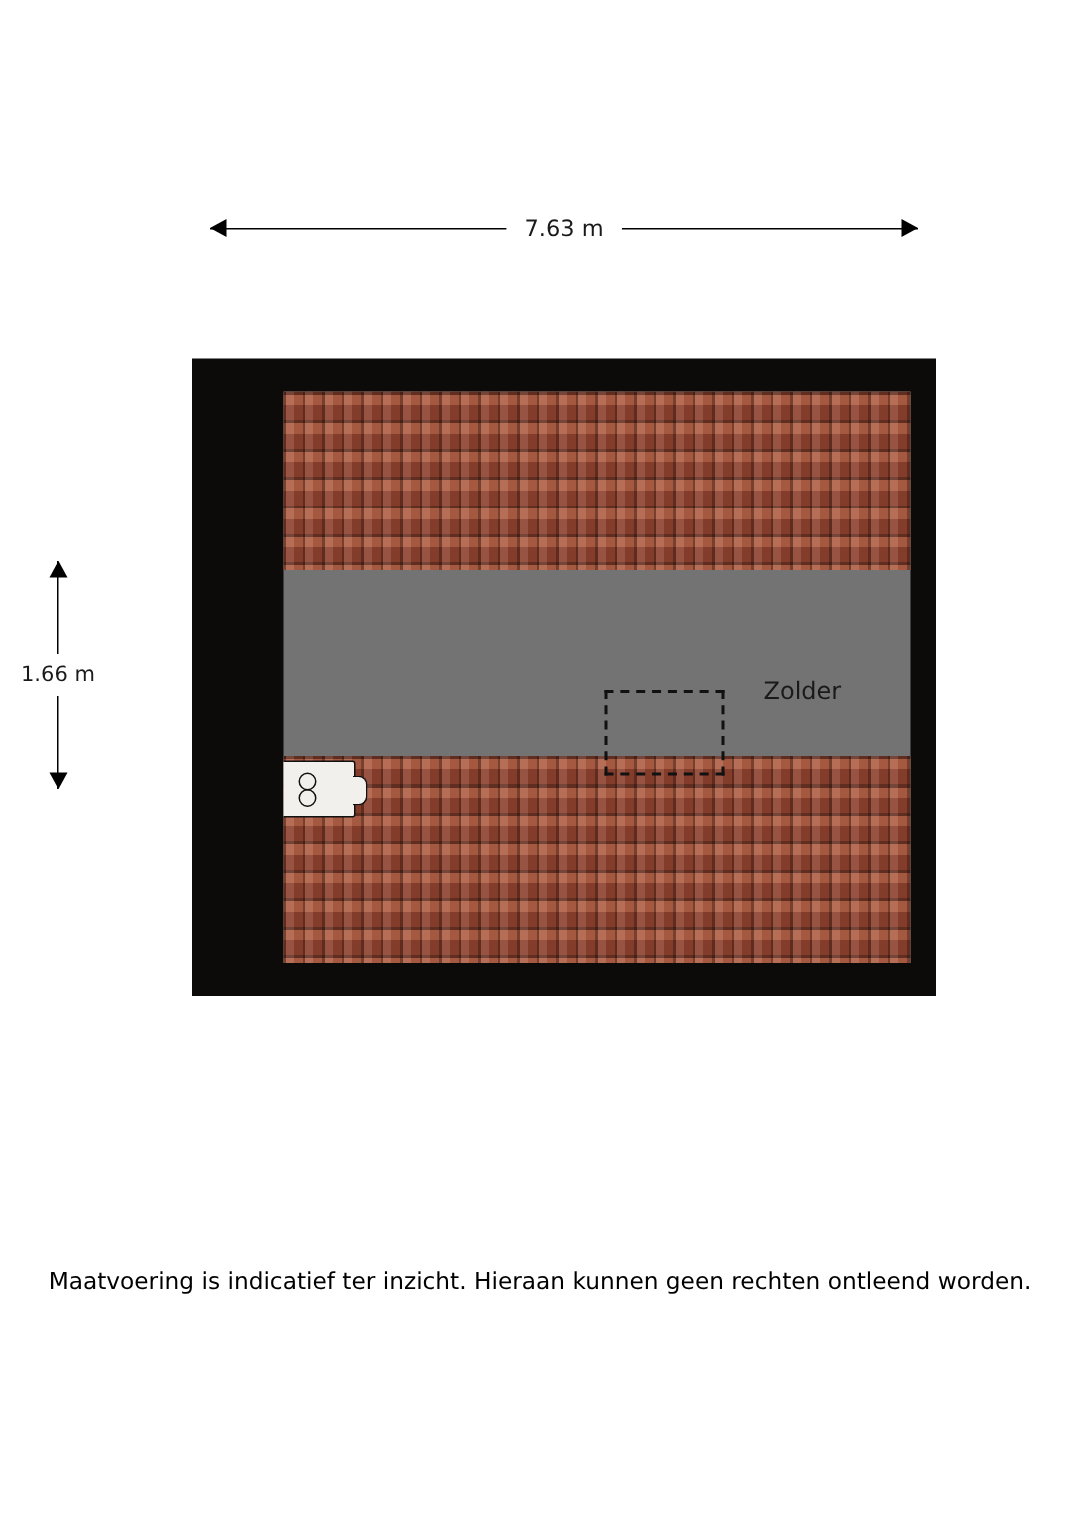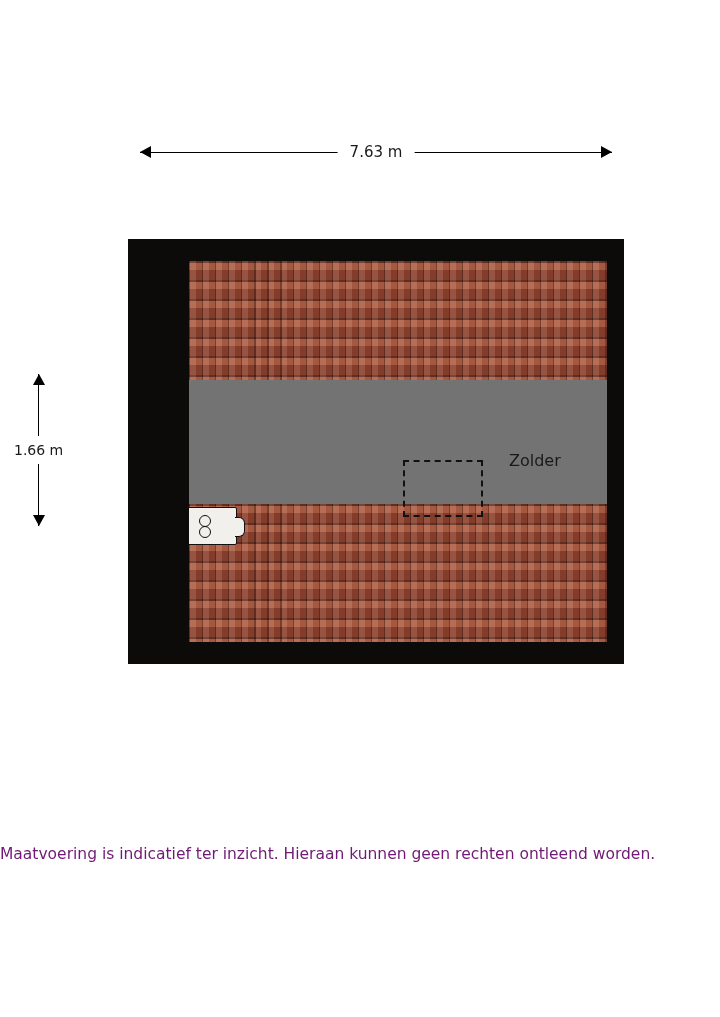--- a/index.html
+++ b/index.html
@@ -216,22 +216,23 @@
     border-radius: 0 6px 6px 0;
     box-sizing: border-box;
   }
 
   
   #footer-note {
     position: absolute;
     left: 0;
     top: 845px;
     width: 720px;
+    text-align: center;
     font-size: 15.5px;
-    color: #701a75;
+    color: #000000;
   }
 </style>
 </head>
 <body>
 
 <div id="top-dimension">
   <div class="dim-line"></div>
   <div class="arrow-left"></div>
   <div class="arrow-right"></div>
   <div class="dim-label">7.63 m</div>

